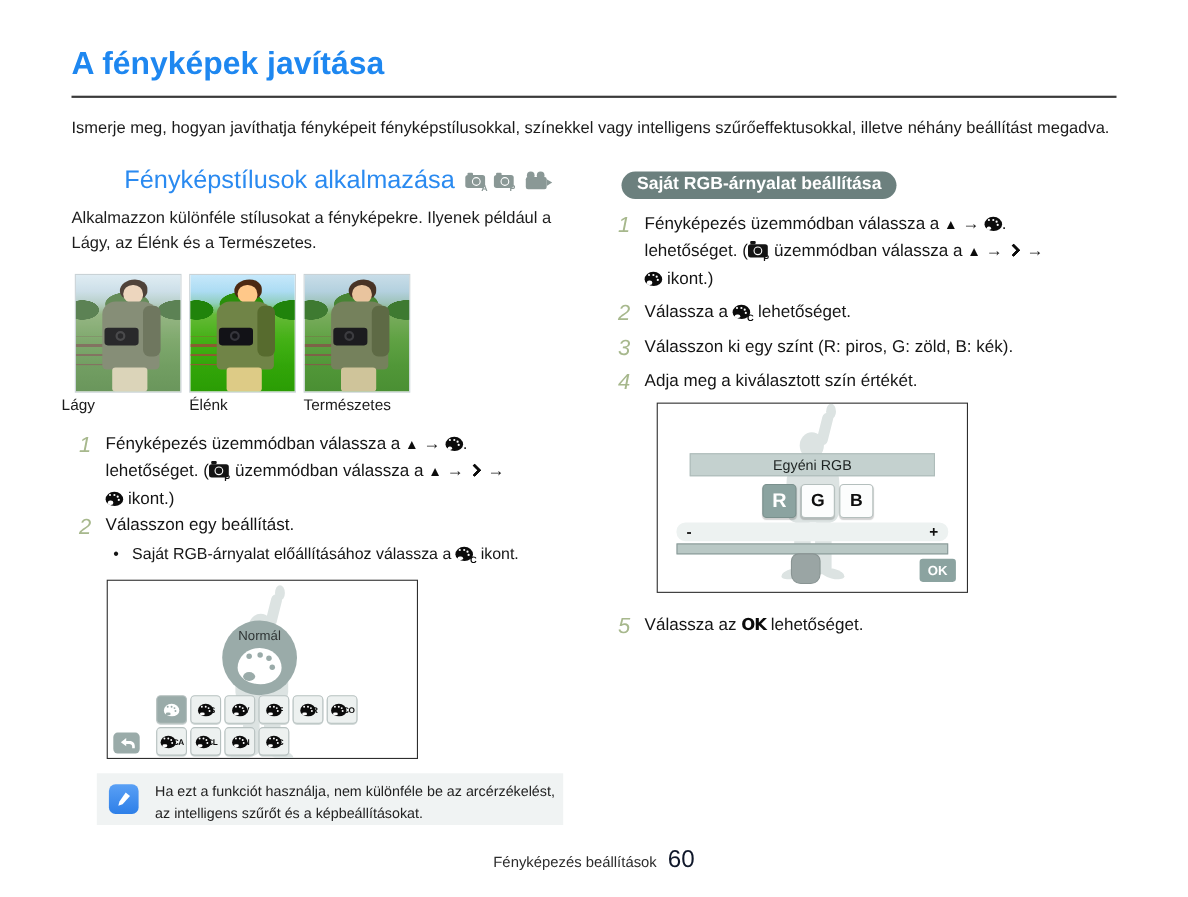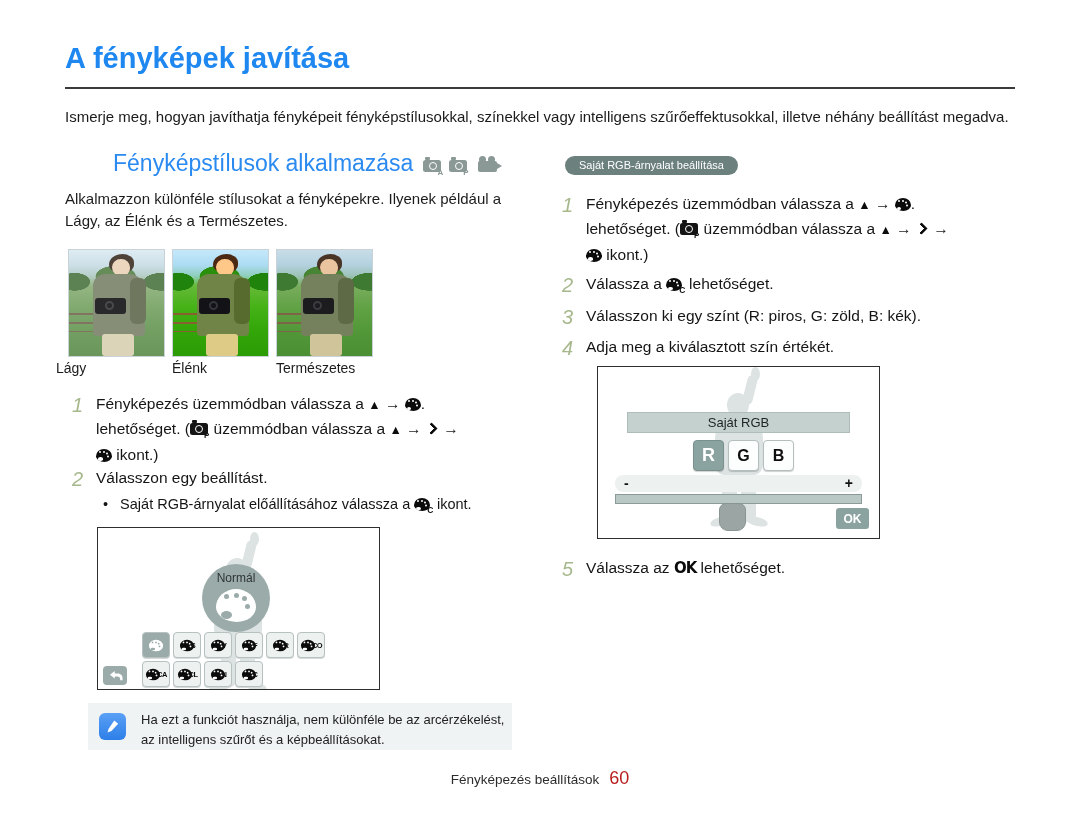--- a/index.html
+++ b/index.html
@@ -102,31 +102,31 @@
   .slider-track{position:absolute;left:17px;top:108px;width:247px;height:17px;background:#edf2f1;border-radius:8px;z-index:2;
      font-weight:bold;font-size:14px;color:#111;}
   .slider-minus{position:absolute;left:9px;top:0;line-height:16px;}
   .slider-plus{position:absolute;right:9px;top:0;line-height:16px;}
   .slider-bar{position:absolute;left:17px;top:127px;width:247px;height:10px;background:#b9c8c5;border:1px solid #8b9b99;box-sizing:border-box;z-index:2;}
   .slider-thumb{position:absolute;left:121px;top:136px;width:27px;height:28px;background:#9aa5a4;border:1px solid #899493;
      border-radius:7px 7px 9px 9px;box-sizing:border-box;z-index:3;}
   .ok-btn{position:absolute;left:238px;top:141px;width:33px;height:21px;background:#8ba3a0;border-radius:3px;color:#fff;
      font-size:12px;font-weight:bold;display:flex;align-items:center;justify-content:center;letter-spacing:0;z-index:3;}
   
-  .pill{position:absolute;left:565px;top:156px;background:#6c807e;color:#fff;font-size:11px;font-weight:normal;
+  .pill{position:absolute;left:565px;top:156px;background:#6c807e;color:#fff;font-size:16px;font-weight:bold;
      padding:3px 14px 4px 14px;border-radius:13px;}
   
   .note{position:absolute;left:88px;top:703px;width:424px;height:47px;background:#f0f3f3;}
   .note-icon{position:absolute;left:11px;top:10px;width:27px;height:27px;border-radius:6px;
      background:linear-gradient(180deg,#5aa0f5,#2d7fe8);display:flex;align-items:center;justify-content:center;}
   .note-text{position:absolute;left:53px;top:7px;font-size:13px;line-height:1.5;color:#222;}
   
   .footer{position:absolute;left:0;top:768px;width:100%;display:flex;justify-content:center;align-items:baseline;gap:10px;}
   .footer-label{font-size:13.5px;color:#2c2c2c;}
-  .footer-page{font-size:18px;color:#b91c1c;}
+  .footer-page{font-size:22px;color:#0f172a;}
 </style>
 </head>
 <body>
 
 <div class="page">
 
   <div class="title">A fényképek javítása</div>
   <div class="title-rule"></div>
   <div class="intro">Ismerje meg, hogyan javíthatja fényképeit fényképstílusokkal, színekkel vagy intelligens szűrőeffektusokkal, illetve néhány beállítást megadva.</div>
 
@@ -332,21 +332,21 @@
     <div class="sil" style="left:101px;top:0px;">
       <div class="s-hand"></div>
         <div class="s-arm"></div>
         <div class="s-head"></div>
         <div class="s-body"></div>
       <div class="s-leg1"></div>
         <div class="s-leg2"></div>
         <div class="s-foot1"></div>
         <div class="s-foot2"></div>
     </div>
-    <div class="rgb-titlebar">Saját RGB</div>
+    <div class="rgb-titlebar">Egyéni RGB</div>
     <div class="ch-btn ch-r">R</div>
     <div class="ch-btn ch-g">G</div>
     <div class="ch-btn ch-b">B</div>
     <div class="slider-track">
       <span class="slider-minus">-</span>
       <span class="slider-plus">+</span>
     </div>
     <div class="slider-bar"></div>
     <div class="slider-thumb"></div>
     <div class="ok-btn">OK</div>

